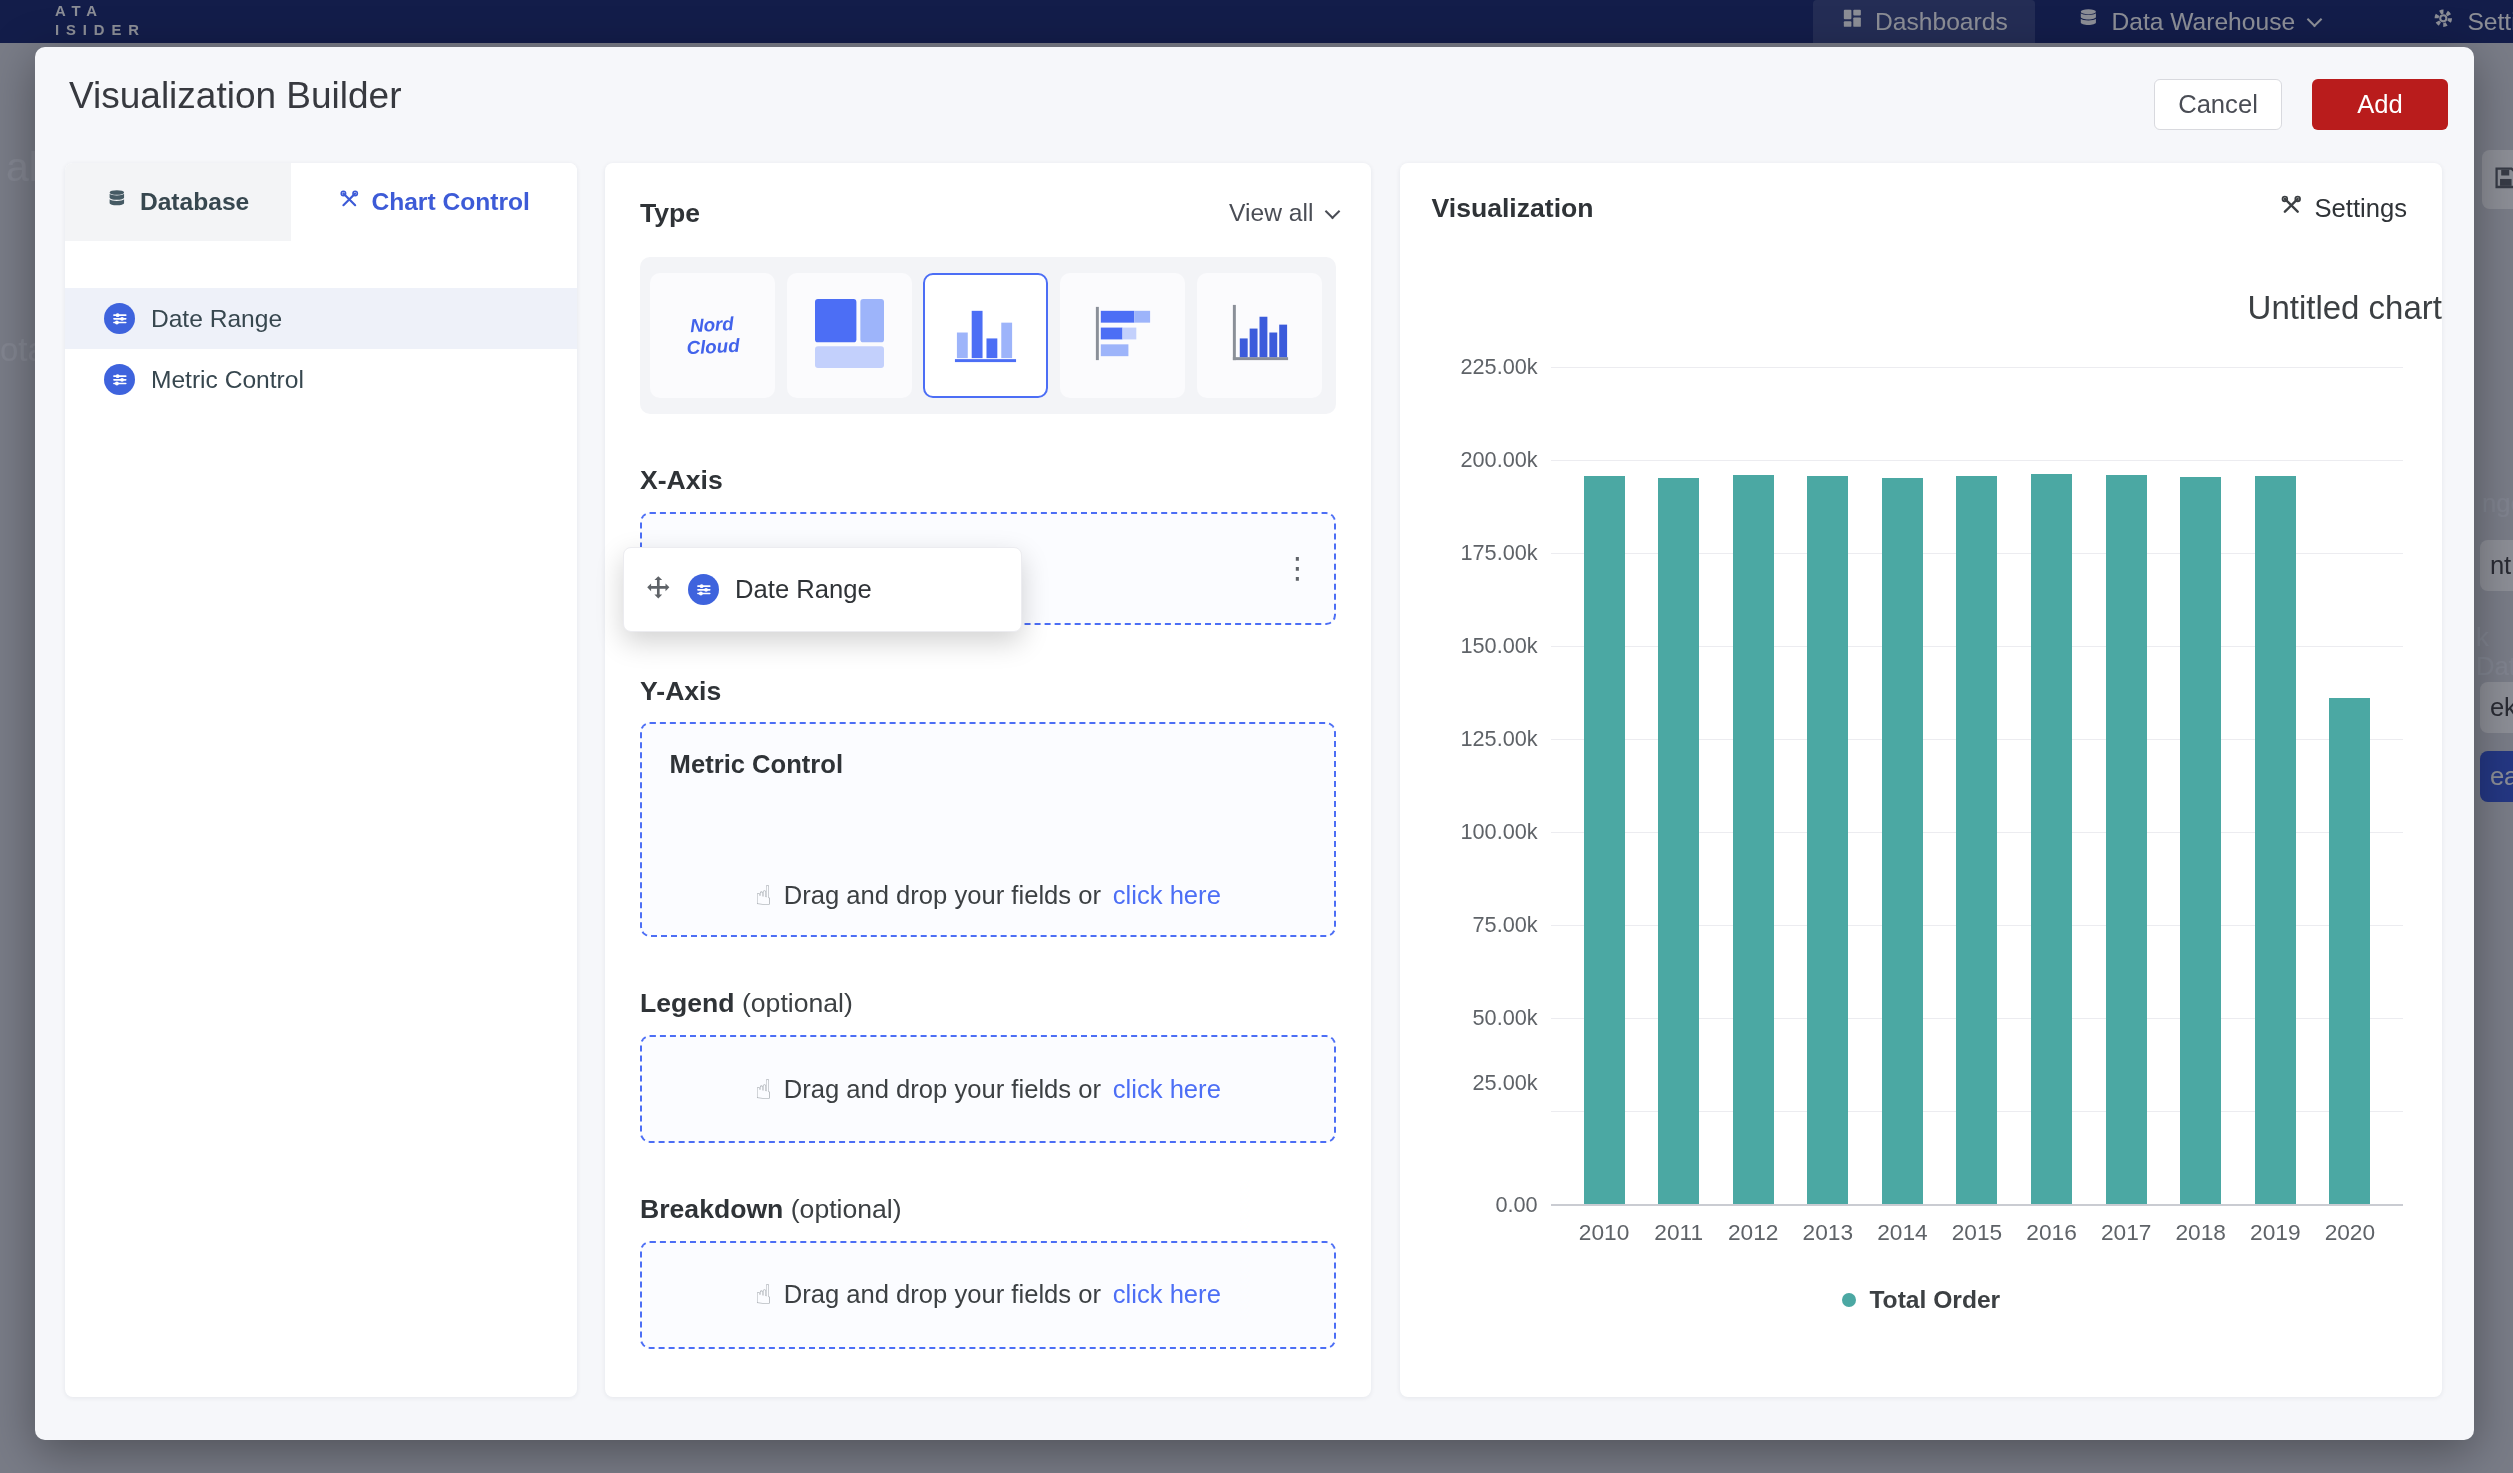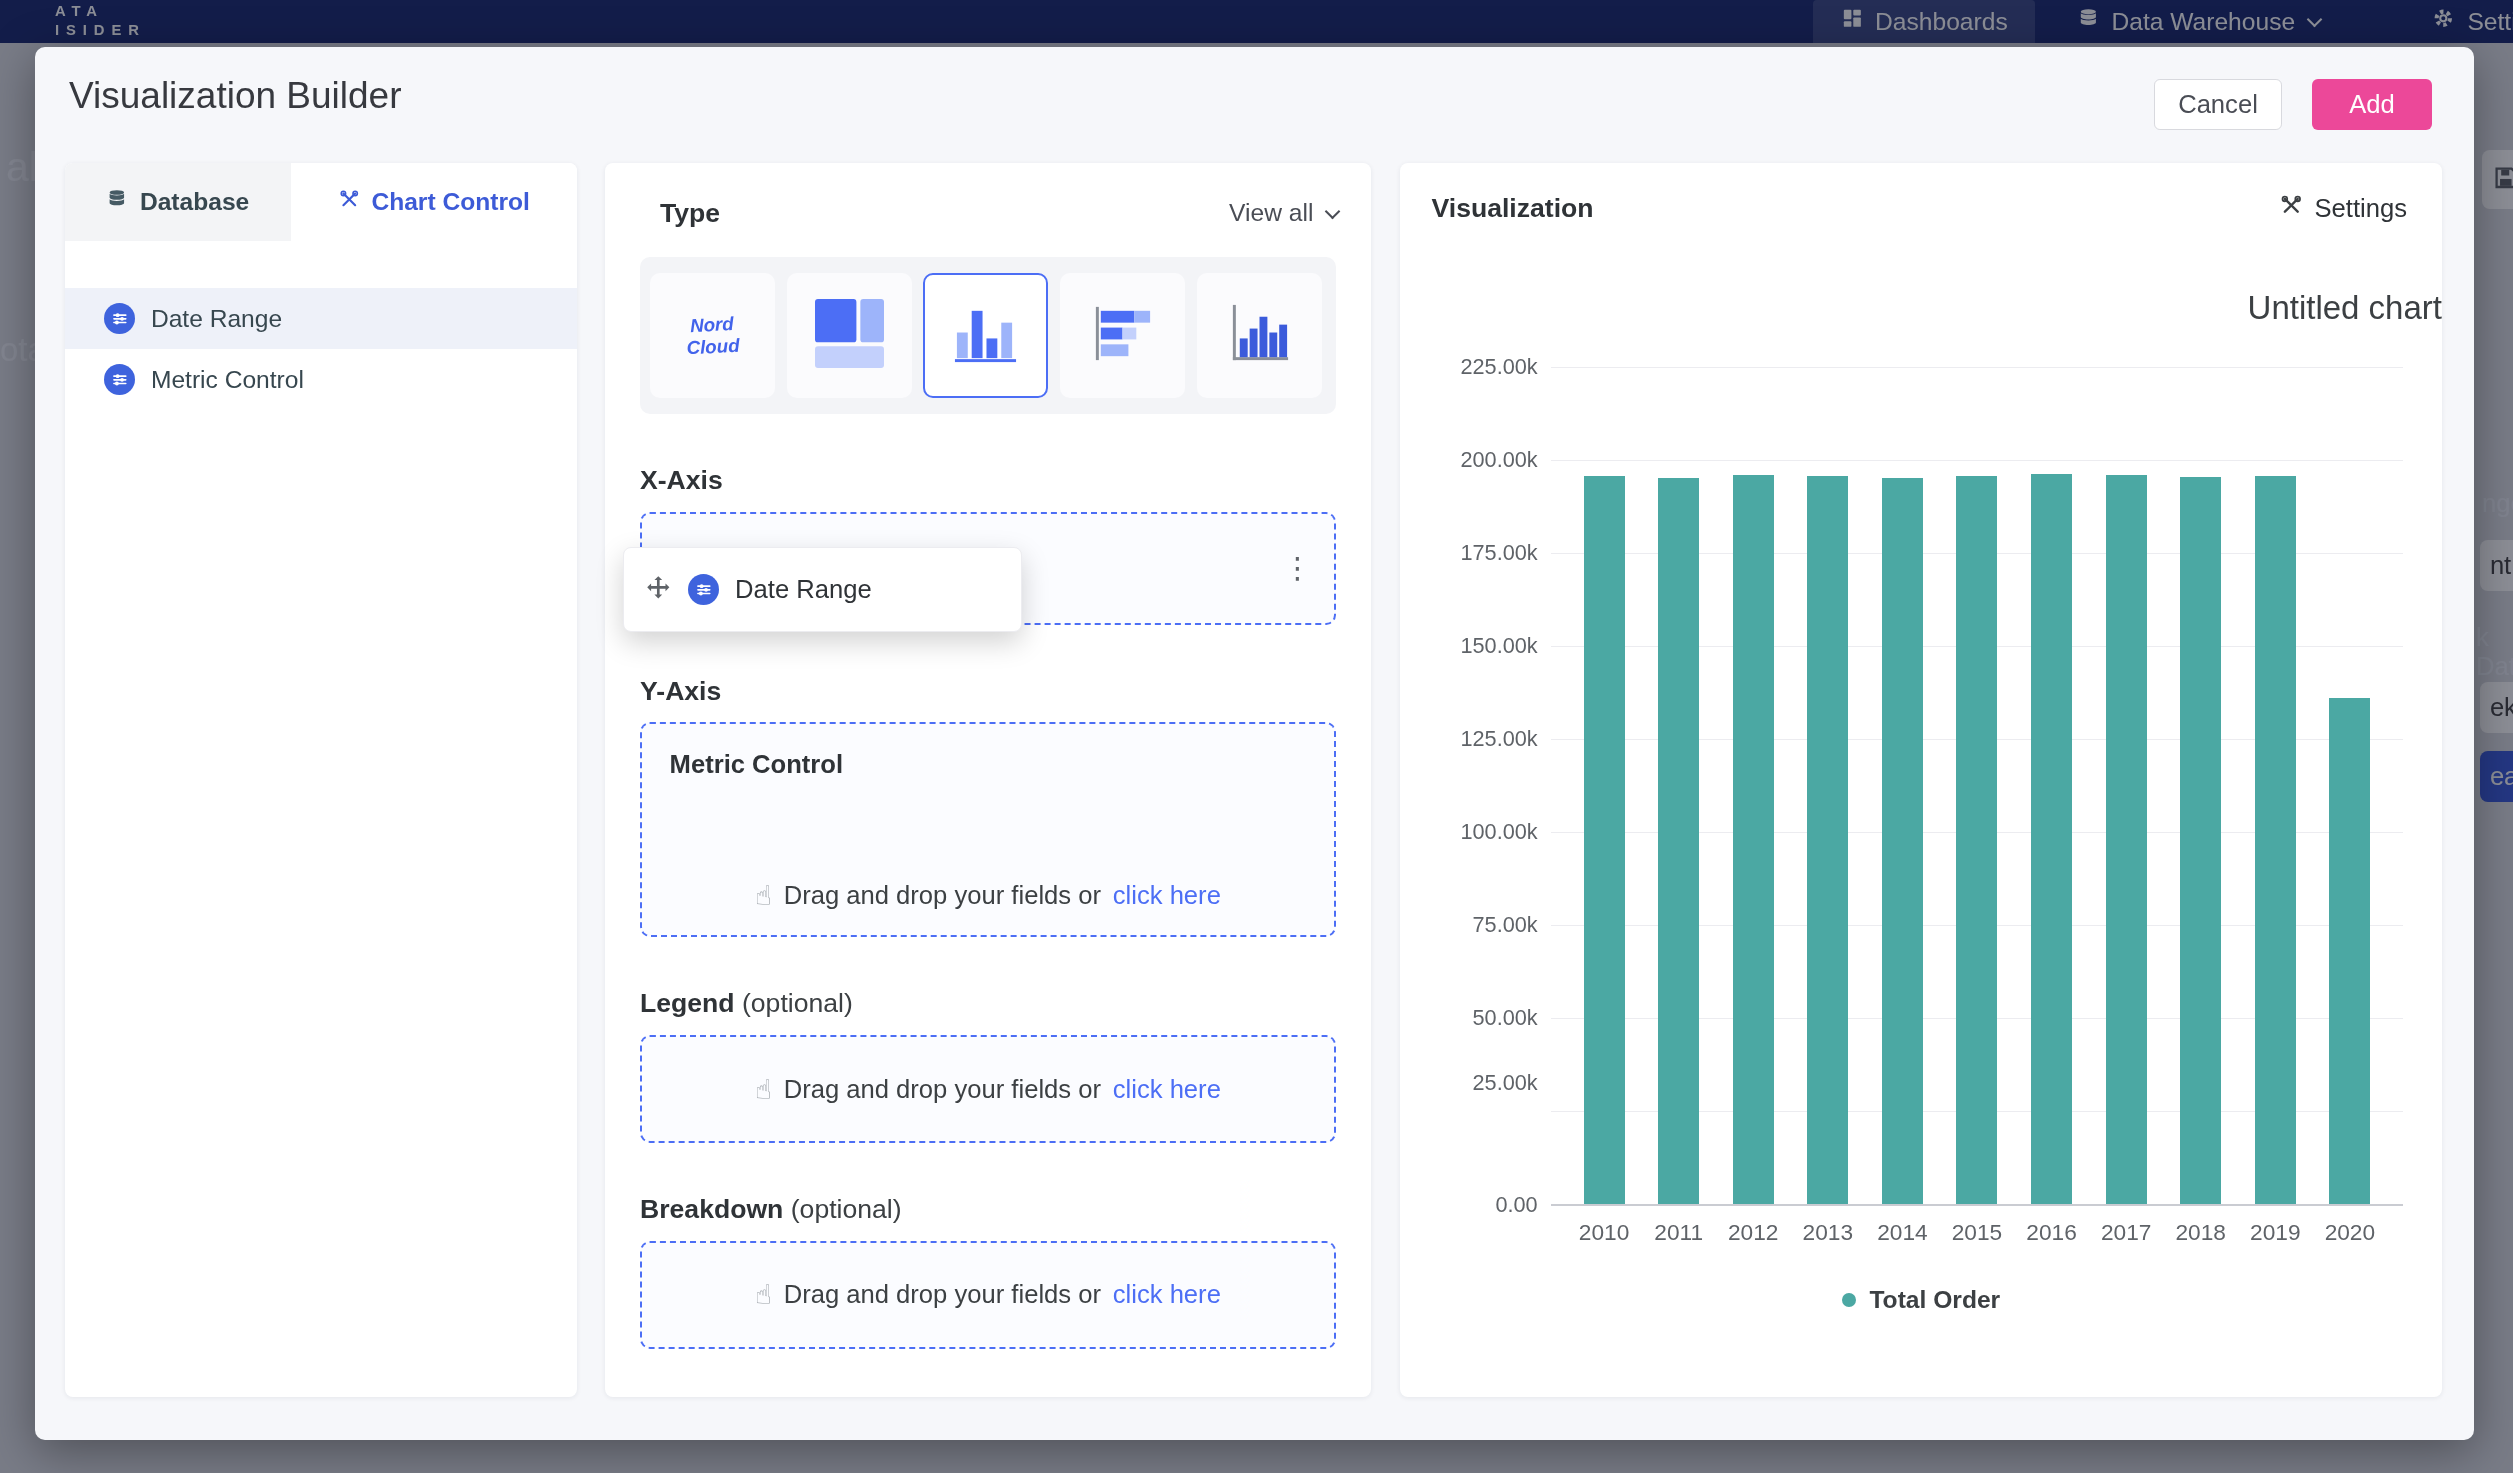--- a/index.html
+++ b/index.html
@@ -27,40 +27,40 @@
   .chip-ear { top:751px; background:#3b5bdb; color:#fff; }
   .save-chip { position:absolute; z-index:1; left:2482px; top:150px; width:63px; height:59px; background:#fff; border-radius:7.9px; display:flex; align-items:center; padding-left:9.9px; }
 
   .scrim { position:absolute; inset:0; background:rgba(10,14,32,0.47); z-index:5; }
 
   
   .modal { position:absolute; left:35px; top:47px; width:2439px; height:1393px; background:#f6f7fa; border-radius:9.9px; z-index:10; box-shadow:0 11.8px 47px rgba(0,0,0,0.35); }
   .modal-title { position:absolute; left:34px; top:27.6px; font-size:37px; color:#37393f; font-weight:400; }
   .btn { position:absolute; top:31.5px; height:51px; border-radius:5.9px; font-size:25.6px; display:flex; align-items:center; justify-content:center; cursor:pointer; }
   .btn-cancel { left:2119px; width:128px; background:#fff; border:1px solid #d8d9de; color:#4a4d55; }
-  .btn-add { left:2277px; width:120px; background:#ec4899; color:#fff; }
+  .btn-add { left:2277px; width:136px; background:#b91c1c; color:#fff; }
 
   .panel { position:absolute; top:116px; height:1234px; background:#fff; border-radius:7.9px; box-shadow:0 1px 4.9px rgba(30,38,70,0.08); }
   .panel-left { left:29.6px; width:512px; }
   .panel-mid { left:570px; width:766px; }
   .panel-right { left:1365px; width:1042px; }
 
   
   .tabs { display:flex; height:78px; border-radius:7.9px 7.9px 0 0; overflow:hidden; }
   .tab { display:flex; align-items:center; justify-content:center; gap:11.8px; font-size:24.6px; font-weight:700; cursor:pointer; }
   .tab-db { width:227px; background:#f3f4f6; color:#37474f; }
   .tab-cc { width:286px; background:#fff; color:#3d5bd7; }
   .field-list { margin-top:47px; }
   .field-item { display:flex; align-items:center; gap:15.8px; height:61px; padding-left:39px; font-size:24.6px; color:#37474f; cursor:pointer; }
   .field-item.selected { background:#eef1f9; }
   .blue-circle { width:31.5px; height:31.5px; min-width:31.5px; border-radius:50%; background:#3e63dd; display:flex; align-items:center; justify-content:center; }
 
   
   .panel-mid { padding:29.6px 35px; }
-  .type-row { display:flex; align-items:center; justify-content:space-between; height:41px;margin-left:20px; }
+  .type-row { display:flex; align-items:center; justify-content:space-between; height:41px; }
   .sec-title { font-size:26.6px; font-weight:700; color:#2f3337; }
   .view-all { display:flex; align-items:center; gap:11.8px; font-size:24.6px; color:#4a4d55; cursor:pointer; }
   .view-all .chev { border-color:#4a4d55; }
   .tile-strip { margin-top:23.6px; background:#f3f4f7; border-radius:9.9px; padding:15.8px 9.9px; display:flex; gap:11.8px; }
   .tile { width:125px; height:125px; background:#fbfbfd; border-radius:9.9px; display:flex; align-items:center; justify-content:center; cursor:pointer; border:2px solid transparent; }
   .tile.selected { background:#fff; border-color:#4c6ef5; }
   .tile-logo { font-size:18.7px; font-weight:700; font-style:italic; color:#4263eb; text-align:center; line-height:21.7px; transform:rotate(-3deg); }
   .heading-row { margin-top:51px; font-size:26.6px; color:#2f3337; }
   .heading-row .opt { font-weight:400; color:#3c4043; }
   .drop-zone { margin-top:15.8px; border:2px dashed #4c6ef5; border-radius:9.9px; background:rgba(76,110,245,0.02); position:relative; }

